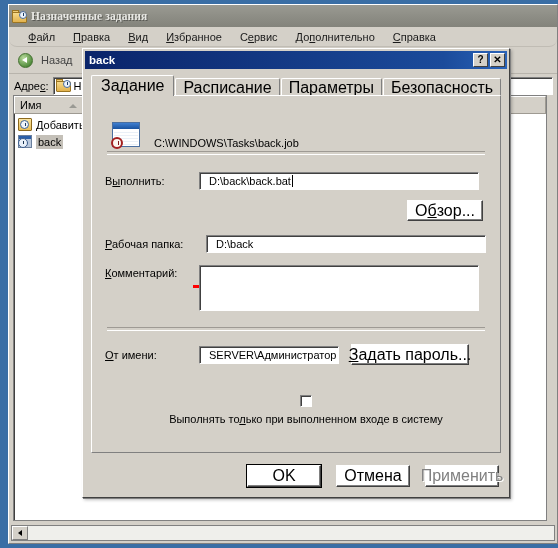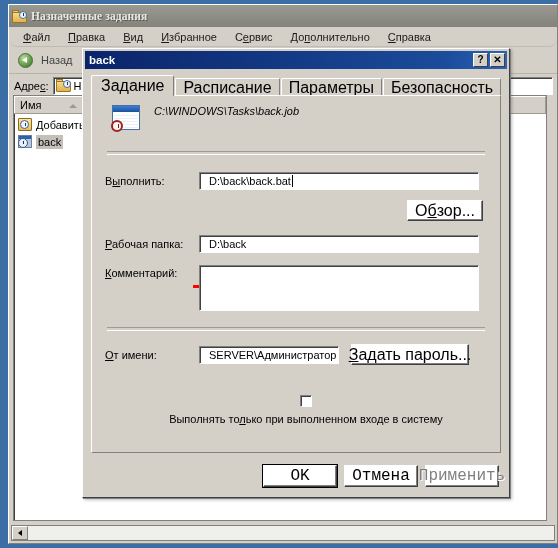--- a/index.html
+++ b/index.html
@@ -78,21 +78,21 @@
   .icon-folder-clock .clk:after{
     content:""; position:absolute; left:3px; top:1px; width:1px; height:3px; background:#1b3a63;
   }
 
   
   #bg-menubar {
     height: 19px;
     background: #d4d0c8;
     display: flex;
     align-items: center;
-    padding-left: 12px;
+    padding-left: 17px;
     gap: 14px;
     border-bottom: 1px solid #c0bcb4;
     border-radius: 8px;
   }
   #bg-menubar span {
     font-size: 11px;
     color: #1a1a1a;
     padding: 1px 2px;
     white-space: nowrap;
   }
@@ -336,25 +336,24 @@
   }
   #tabpage-inner{
     position:absolute; inset:0;
     border:1px solid #d4d0c8;
     box-sizing:border-box;
     padding: 8px 12px;
   }
 
   
   .file-head{
-    display:flex; align-items:flex-start;
+    display:flex; align-items:flex-end;
     gap:13px;
     height:44px;
     padding-left:6px;
-    font-style:italic;
   }
   .ic-task-big{ width:30px;height:27px;position:relative;flex:0 0 auto;}
   .ic-task-big .w{
     position:absolute;left:1px;top:0;width:28px;height:25px;
     background:#ffffff;border:1px solid #4a6fa0;box-sizing:border-box;
   }
   .ic-task-big .w:before{
     content:"";position:absolute;left:0;top:0;right:0;height:6px;
     background:linear-gradient(to bottom,#3f7fd0,#18529f);
   }
@@ -449,21 +448,21 @@
     border-width:0 2px 2px 0;
     transform:rotate(42deg);
   }
   .cblabel{ font-size:11px; white-space:nowrap;}
   .cblabel u{text-decoration:underline;}
 
   
   #dlg-buttons{
     position:absolute;
     right:10px; bottom:10px;
-    display:flex; gap:7px;font-family:Liberation Mono, monospace;
+    display:flex; gap:15px;
   }
   #dlg-buttons .btn{ width:74px; height:22px; padding:0;}
 </style>
 </head>
 <body>
 
 <div id="desktop"></div>
 
 <div id="bg-window">
 
@@ -585,21 +584,21 @@
         <span>D:\back\back.bat</span>
             <span class="caret-bar"></span>
       </span>
     </div>
     <div class="annot-underline" style="left:100px; top:188px; width:92px;"></div>
 
     <div class="frow" style="margin-top:10px; justify-content:flex-end; padding-right:4px;">
       <span class="btn" style="width:76px;">О<u>б</u>зор...</span>
     </div>
 
-    <div class="frow" style="margin-top:14px;">
+    <div class="frow" style="margin-top:14px;gap:7px;">
       <span class="flabel" style="width:94px;"><u>Р</u>абочая папка:</span>
       <span class="tbox" style="width:280px;">
         <span>D:\back</span>
       </span>
     </div>
 
     <div class="frow" style="margin-top:12px; align-items:flex-start;">
       <span class="flabel" style="width:94px; padding-top:2px;"><u>К</u>омментарий:</span>
       <span class="tbox" style="width:280px; height:46px; align-items:flex-start; padding-top:2px;">
         <span></span>

